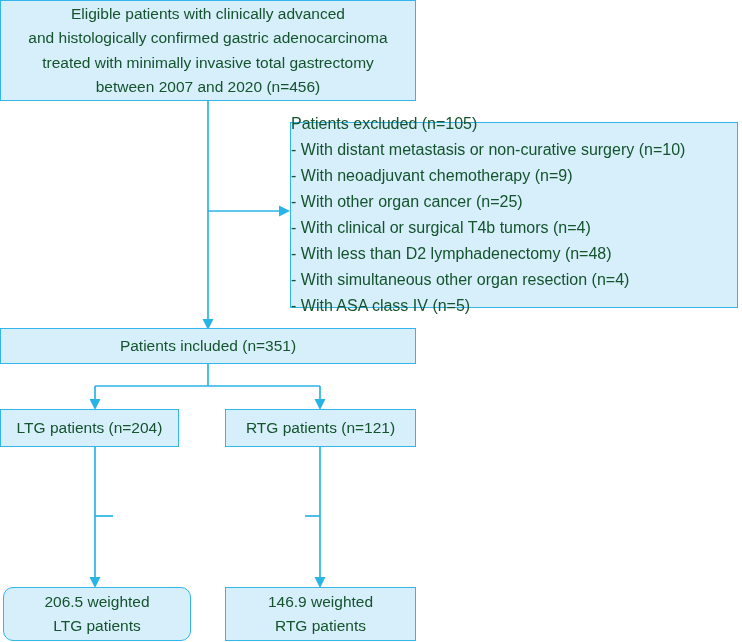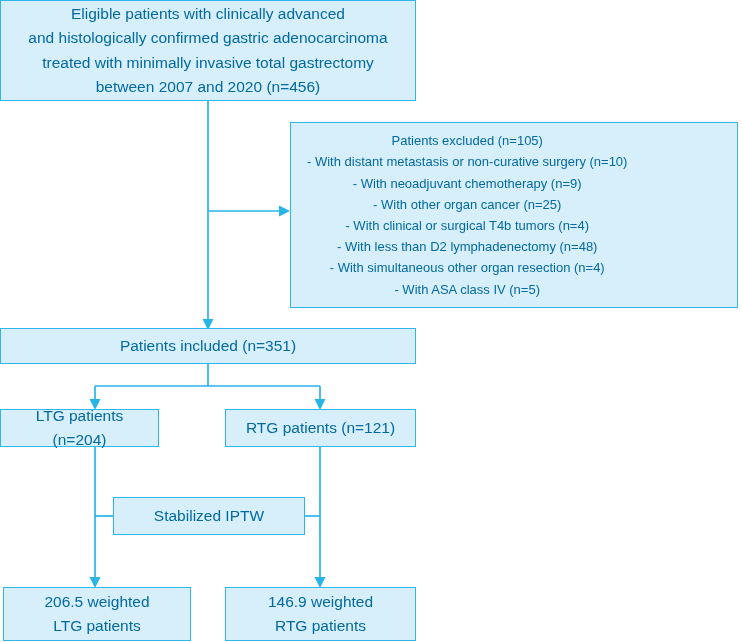--- a/index.html
+++ b/index.html
@@ -27,39 +27,39 @@
     position: absolute;
     box-sizing: border-box;
     background: #d6effa;
     border: 1.6px solid #30b6e8;
     display: flex;
     align-items: center;
     justify-content: center;
     text-align: center;
     font-size: 15.5px;
     line-height: 1.55;
-    color: #0369a1;
+    color: #14532d;
     white-space: pre-line;
     padding: 2px 6px;
   }
   .node.left-align {
     justify-content: flex-start;
-    text-align: center;
-    padding-left: 16px;
-    font-size: 13px;
+    text-align: left;
+    padding-left: 0;
+    font-size: 16px;
     line-height: 1.63;
   }
   
   #node-eligible   { left: 0px;   top: 0px;   width: 416px; height: 101px; }
   #node-excluded   { left: 290px; top: 122px; width: 448px; height: 186px; }
   #node-included   { left: 0px;   top: 328px; width: 416px; height: 36px; text-align: right; }
-  #node-ltg        { left: 0px;   top: 409px; width: 159px; height: 38px; }
+  #node-ltg        { left: 0px;   top: 409px; width: 179px; height: 38px; }
   #node-rtg        { left: 225px; top: 409px; width: 191px; height: 38px; }
   #node-iptw       { left: 113px; top: 497px; width: 192px; height: 38px; }
-  #node-ltg-w      { left: 3px;   top: 587px; width: 188px; height: 54px; }
+  #node-ltg-w      { left: 3px;   top: 587px; width: 188px; height: 54px; border-radius: 10px; }
   #node-rtg-w      { left: 225px; top: 587px; width: 191px; height: 54px; }
 
   svg.connectors {
     position: absolute;
     left: 0;
     top: 0;
     width: 742px;
     height: 642px;
     pointer-events: none;
   }
@@ -113,21 +113,20 @@
 - With less than D2 lymphadenectomy (n=48)
 - With simultaneous other organ resection (n=4)
 - With ASA class IV (n=5)</div>
 
   <div class="node" id="node-included">Patients included (n=351)</div>
 
   <div class="node" id="node-ltg">LTG patients (n=204)</div>
 
   <div class="node" id="node-rtg">RTG patients (n=121)</div>
 
-  <div class="node" id="node-iptw">Stabilized IPTW</div>
 
   <div class="node" id="node-ltg-w">206.5 weighted
 LTG patients</div>
 
   <div class="node" id="node-rtg-w">146.9 weighted
 RTG patients</div>
 
 </div>
 
 </body></html>

